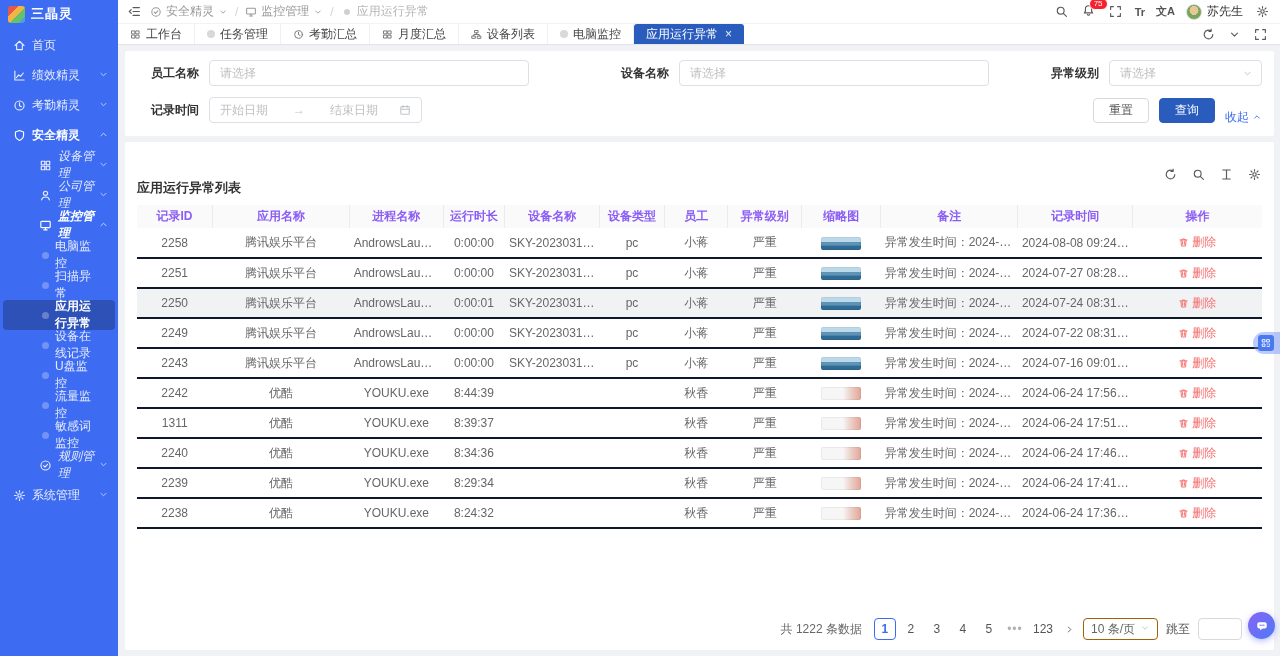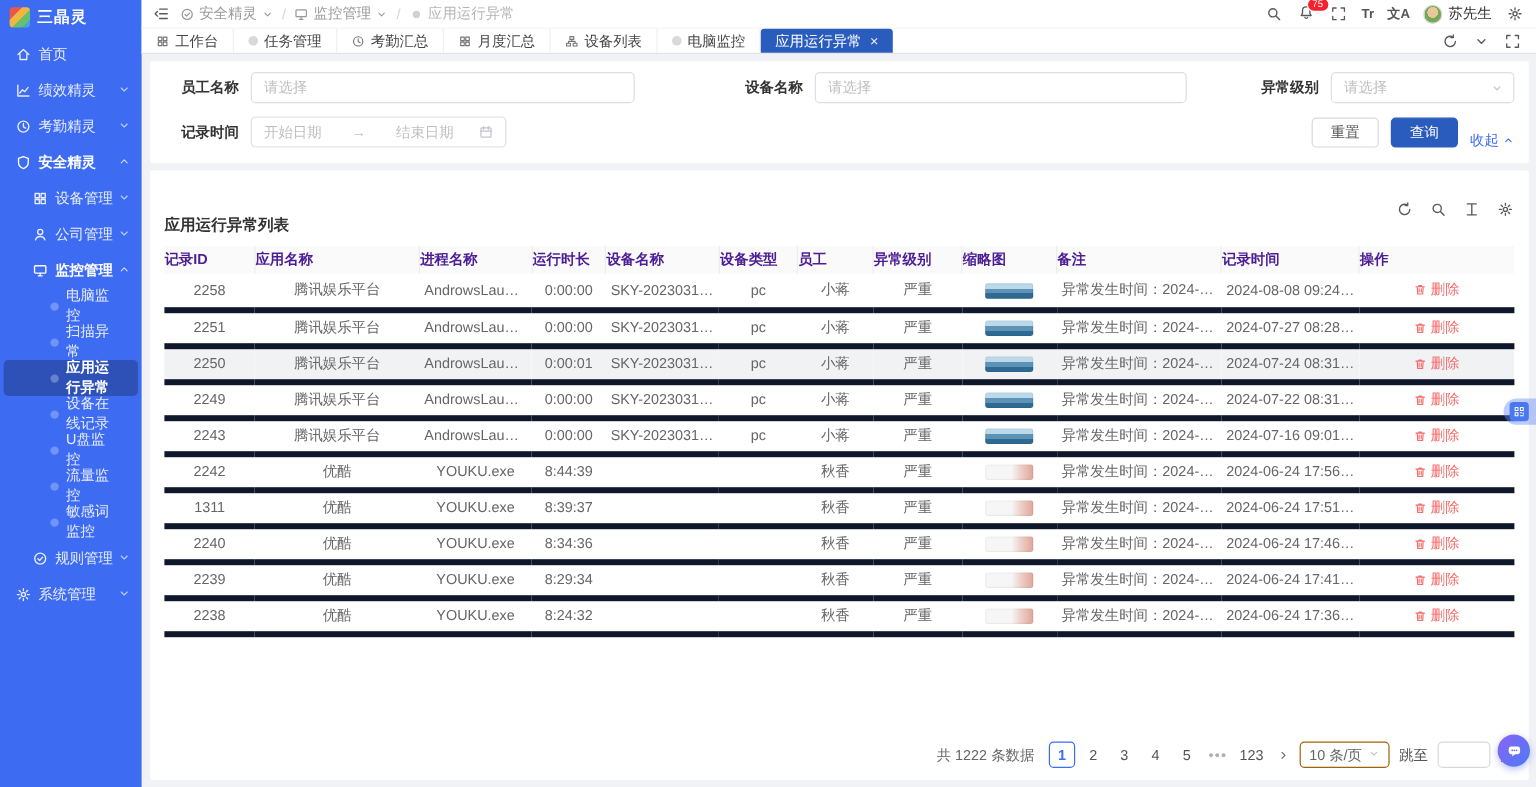--- a/index.html
+++ b/index.html
@@ -10,21 +10,21 @@
   
   .sidebar { width:118px; min-width:118px; background:var(--sidebar,#3d6bf2); color:#fff; display:flex; flex-direction:column; overflow:hidden; }
   .logo { display:flex; align-items:center; gap:6px; padding:5px 8px; height:28px; }
   .logo-icon { width:17px; height:17px; border-radius:3px; background:linear-gradient(135deg,#e8574b 0 30%,#f2b544 30% 55%,#67c06b 55% 80%,#4aa3d8 80% 100%); flex:none; }
   .logo-text { font-size:13px; font-weight:700; letter-spacing:1px; }
   .nav { flex:1; padding-top:2px; }
   .side-item { position:relative; height:30px; display:flex; align-items:center; gap:6px; color:rgba(255,255,255,.88); cursor:pointer; padding-right:20px; }
   .side-item .ic { display:inline-flex; width:13px; height:13px; flex:none; }
   .side-item .ic svg { width:13px; height:13px; }
   .side-item.lvl0 { padding-left:13px; }
-  .side-item.lvl1 { padding-left:27px; }
+  .side-item.lvl1 { padding-left:39px;font-style:italic; }
   .side-item.lvl2 { padding-left:42px; }
   .side-item.bold { font-weight:700; color:#fff; }
   .leaf-dot { width:7px; height:7px; border-radius:50%; background:rgba(255,255,255,.28); flex:none; }
   .side-item.active { background:rgba(0,0,0,.24); color:#fff; font-weight:700; margin:0 3px; border-radius:4px; }
   .side-item.active.lvl2 { padding-left:39px; }
   .side-arrow { position:absolute; right:9px; top:9px; width:11px; height:11px; opacity:.75; }
   .side-arrow svg { width:11px; height:11px; }
 
   
   .main { flex:1; display:flex; flex-direction:column; min-width:0; }
@@ -74,24 +74,24 @@
   .btn { height:25px; padding:0 15px; border-radius:4px; border:1px solid #d9d9d9; background:#fff; color:#555; font-size:12px; cursor:pointer; font-family:inherit; }
   .btn-primary { background:var(--primary,#2a5cbe); border-color:var(--primary,#2a5cbe); color:#fff; }
   .link-collapse { color:var(--accent,#3d6bf2); display:flex; align-items:center; gap:3px; cursor:pointer;margin-top:15px; }
   .link-collapse svg { width:10px; height:10px; }
 
   .table-card { background:#fff; border-radius:2px; margin-top:6px; flex:1; display:flex; flex-direction:column; padding:9px 12px 4px; min-height:0; }
   .tc-head { display:flex; align-items:center; justify-content:space-between; margin-bottom:8px; }
   .tc-title { font-size:13px; font-weight:700; color:#333;margin-top:28px; }
   .tc-tools { display:flex; align-items:center; gap:12px; color:#595959; }
   table { width:100%; border-collapse:collapse; table-layout:fixed; }
-  thead th { background:#fafafa; height:23px; font-size:12px; font-weight:700; color:#4c1d95; text-align:left; border-right:1px solid #ececec; overflow:hidden; white-space:nowrap; }
+  thead th { background:#fafafa; height:23px; font-size:12px; font-weight:700; color:#8b5cf6; text-align:center; border-right:1px solid #ececec; overflow:hidden; white-space:nowrap; }
   thead th:last-child { border-right:none; }
   tbody td { height:30px; text-align:center; color:#666; white-space:nowrap; overflow:hidden; text-overflow:ellipsis; padding:0 4px; background:#fff; }
-  tbody tr { border-bottom:5px solid #0f172a; }
+  tbody tr { border-bottom:2px solid #0f172a; }
   tbody tr.hovered td { background:#f1f2f4; }
   .thumb { display:inline-block; width:40px; height:13px; border-radius:2px; vertical-align:middle; box-shadow:0 0 0 1px rgba(0,0,0,.05) inset; }
   .thumb.blue { background:linear-gradient(180deg,#bcd9ea 0 35%,#5e93b5 36% 65%,#2e6a93 66% 100%); }
   .thumb.pink { background:linear-gradient(90deg,#f6f6f6 0 55%,#eccfc7 75%,#e2a598 100%); }
   .note-cell { text-align:center; }
   .del-btn { color:var(--danger,#f56c6c); display:inline-flex; align-items:center; gap:3px; cursor:pointer; }
   .del-btn svg { width:11px; height:11px; }
 
   .pager-row { margin-top:auto; display:flex; align-items:center; justify-content:flex-end; gap:8px; height:34px; color:#555; }
   .total-text { color:#666; margin-right:4px; }

